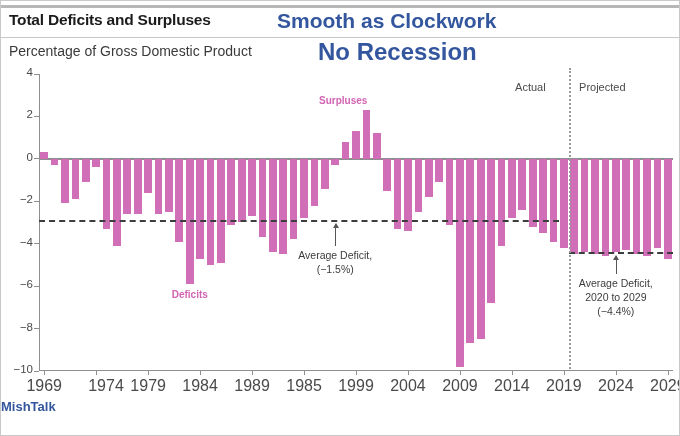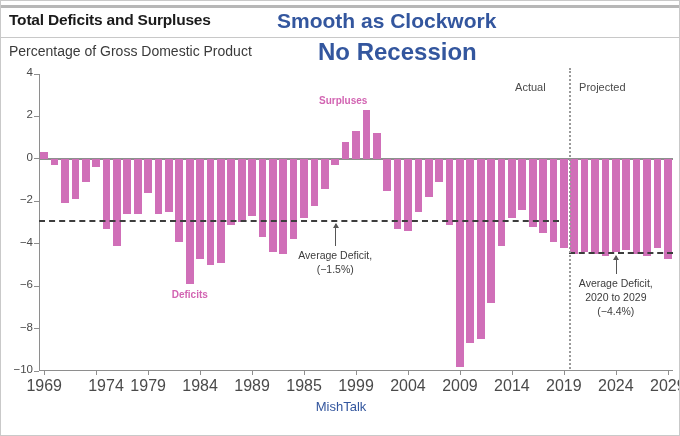--- a/index.html
+++ b/index.html
@@ -86,21 +86,21 @@
 
   .corner-lab{
     position:absolute;font-size:11px;color:#4a4a4a;white-space:nowrap;
   }
   .series-lab{
     position:absolute;font-size:10px;font-weight:bold;color:#d264b2;white-space:nowrap;
   }
 
   #watermark{
     position:absolute;left:0;top:398px;width:680px;
-    text-align:center;font-size:13px;font-weight:normal;color:#33569e;
+    font-size:13px;font-weight:bold;color:#33569e;
   }
 </style>
 </head>
 <body>
 
 <div id="frame">
 
   <div class="rule-top"></div>
   <div class="rule-under-title"></div>
 

